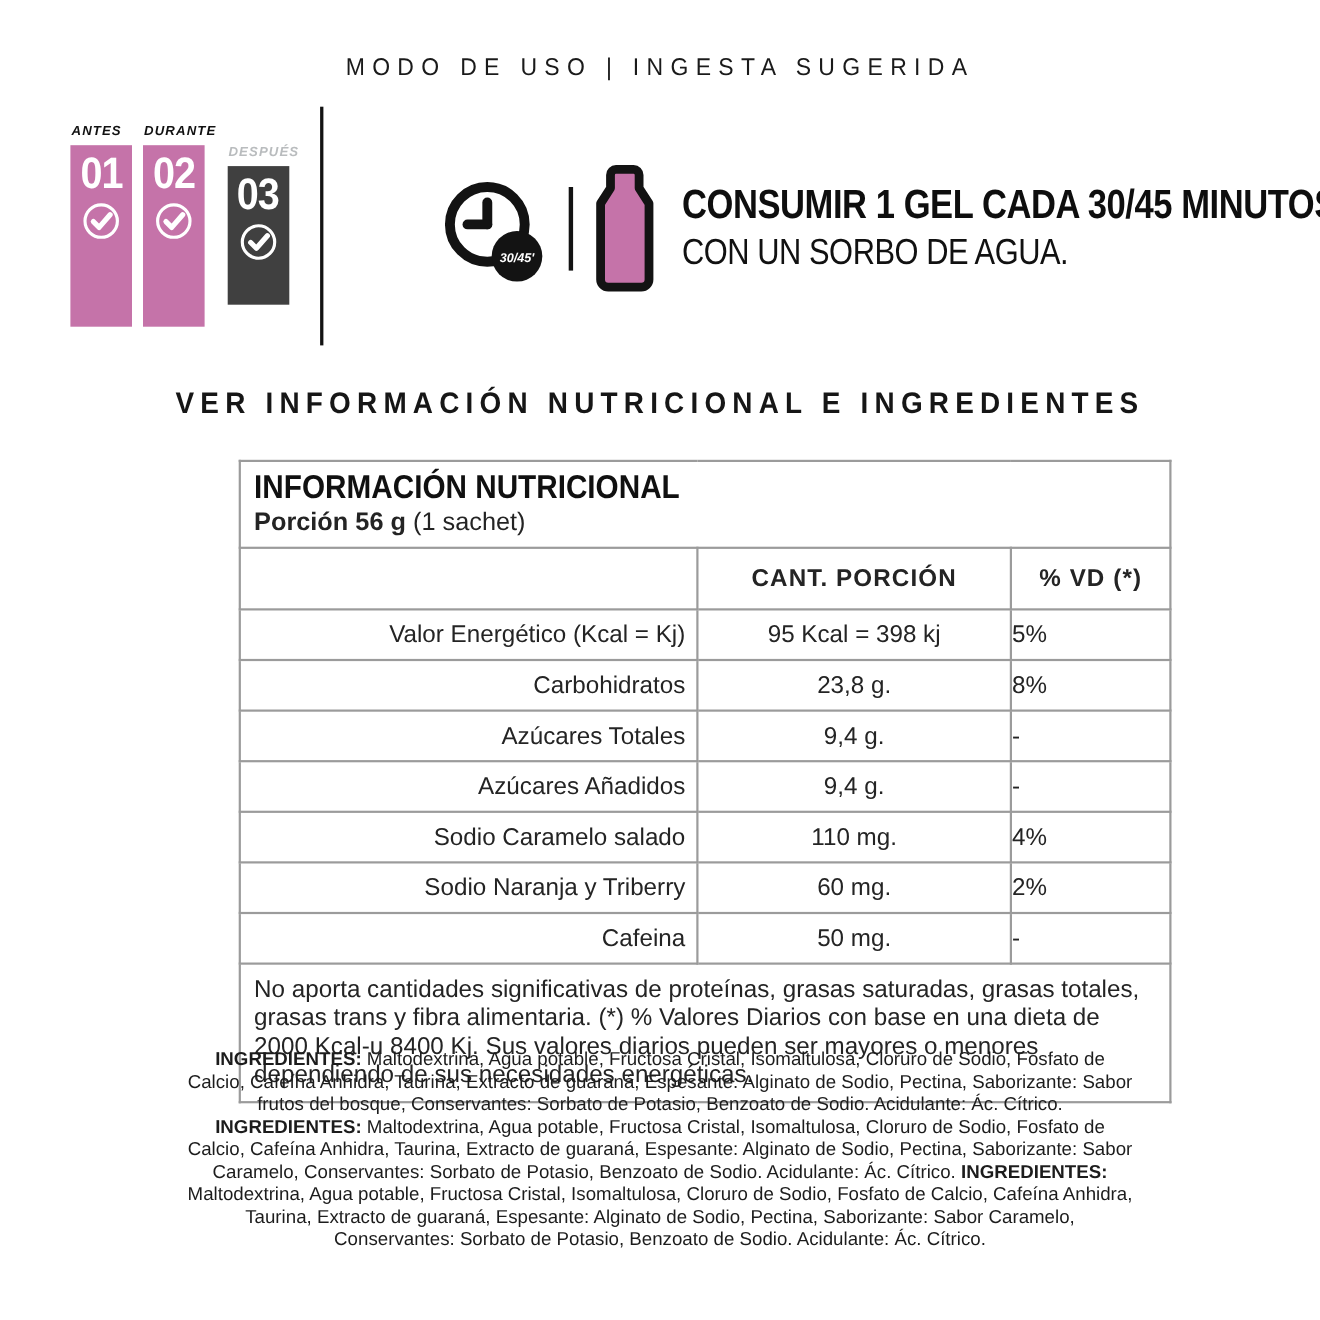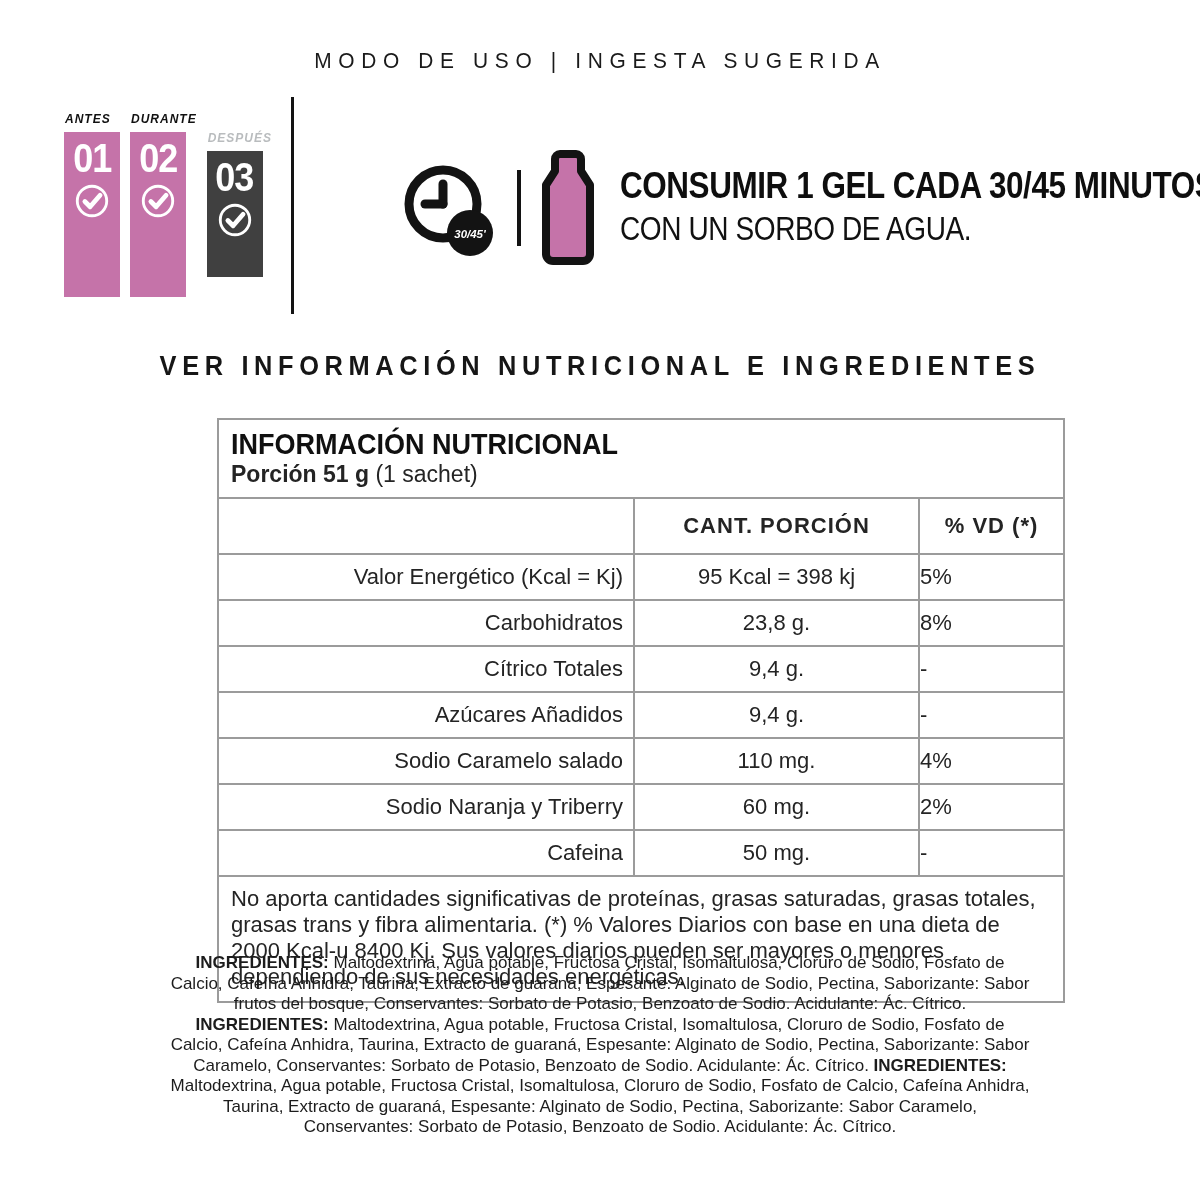--- a/index.html
+++ b/index.html
@@ -123,40 +123,40 @@
     <div class="instr-2">CON UN SORBO DE AGUA.</div>
   </div>
 
   <div class="section-title">VER INFORMACIÓN NUTRICIONAL E INGREDIENTES</div>
 
   <table class="ntable">
     <tbody>
         <tr>
       <td colspan="3" class="tbl-title-cell">
         <div class="tbl-title">INFORMACIÓN NUTRICIONAL</div>
-        <div class="tbl-portion"><b>Porción 51 g</b><span> (1 sachet)</span></div>
+        <div class="tbl-portion"><b>Porción 56 g</b><span> (1 sachet)</span></div>
       </td>
     </tr>
     <tr>
       <th></th>
       <th class="col-amount">CANT. PORCIÓN</th>
       <th class="col-vd">% VD (*)</th>
     </tr>
     <tr>
       <td class="row-label">Valor Energético (Kcal = Kj)</td>
       <td class="col-amount">95 Kcal = 398 kj</td>
       <td class="col-vd">5%</td>
     </tr>
     <tr>
       <td class="row-label">Carbohidratos</td>
       <td class="col-amount">23,8 g.</td>
       <td class="col-vd">8%</td>
     </tr>
     <tr>
-      <td class="row-label">Cítrico Totales</td>
+      <td class="row-label">Azúcares Totales</td>
       <td class="col-amount">9,4 g.</td>
       <td class="col-vd">-</td>
     </tr>
     <tr>
       <td class="row-label">Azúcares Añadidos</td>
       <td class="col-amount">9,4 g.</td>
       <td class="col-vd">-</td>
     </tr>
     <tr>
       <td class="row-label">Sodio Caramelo salado</td>

